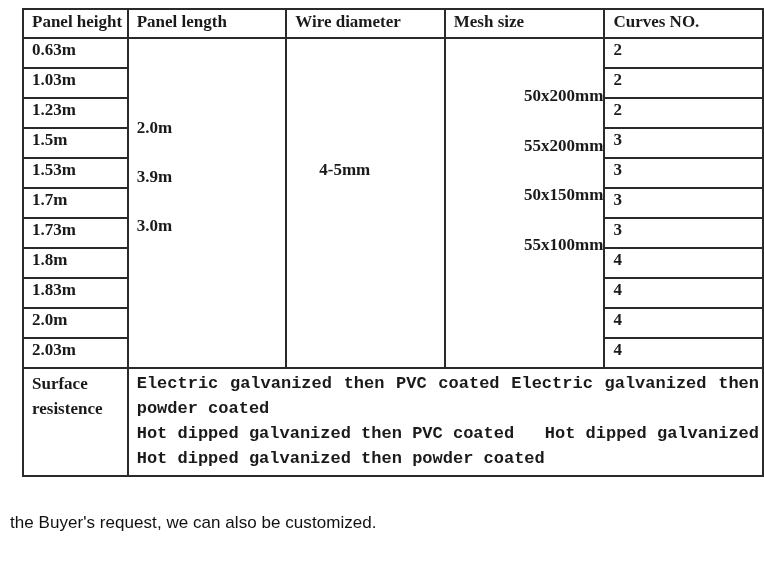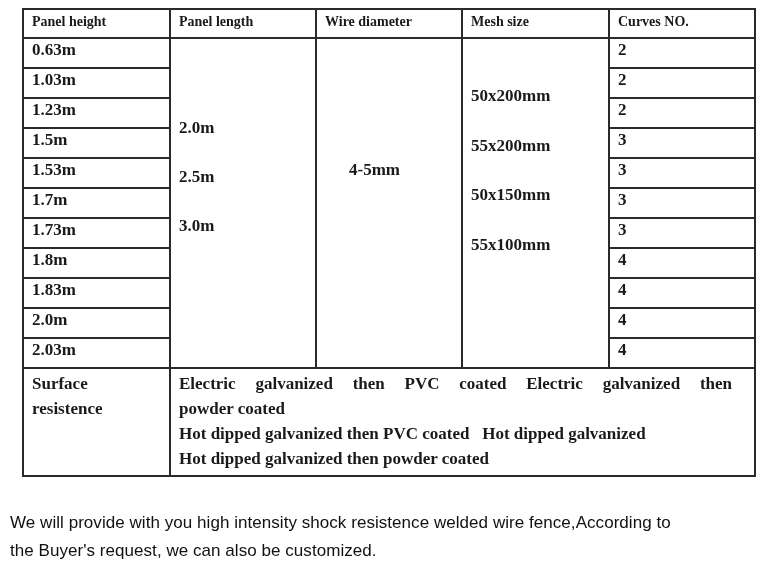--- a/index.html
+++ b/index.html
@@ -9,35 +9,35 @@
     border-collapse:collapse;
     font-family:"Liberation Serif", "DejaVu Serif", serif;
     font-weight:bold; font-size:17px; color:#1a1a1a;
   }
   .tbl td, .tbl th {
     border:2px solid #2a2a2a;
     padding:0 0 0 8px;
     text-align:left; vertical-align:top;
     font-weight:bold;
   }
-  .tbl th { height:27px; line-height:24px; font-size:14px; }
+  .tbl th { height:27px; line-height:24px; font-size:17px; }
   .tbl td.h { height:28px; line-height:22px; }
   .c1 { width:137px; }
   .c2 { width:136px;margin-left:6px; }
   .c3 { width:136px; }
   .c4 { width:137px;border-radius:6px; }
   .c5 { width:136px;margin-top:24px; }
   .merged { vertical-align:top; }
   .len-list { padding-top:78px; }
   .len-list div { height:49px; line-height:22px; }
   .wire { padding-top:120px; line-height:22px;margin-left:24px; }
   .mesh-list { padding-top:46px; }
-  .mesh-list div { height:49.5px; line-height:22px; }
+  .mesh-list div { height:49.5px; line-height:22px;text-align:right; }
   .surface td { height:104px; line-height:25px; vertical-align:top; padding-top:2px; }
-  .surface .opts { padding-right:22px; }
+  .surface .opts { padding-right:3px;font-family:Liberation Mono, monospace; }
   .justify { text-align:justify; text-align-last:justify; }
   .note {
     position:absolute; left:10px; top:509px; width:752px;
     font-family:"Liberation Sans", "DejaVu Sans", sans-serif;
     font-size:17px; line-height:28px; color:#111;
     letter-spacing:0.05px;
   }
 </style>
 </head>
 <body>
@@ -51,21 +51,21 @@
       <th class="c4">Mesh size</th>
       <th class="c5">Curves NO.</th>
     </tr>
   </thead>
   <tbody>
     <tr>
       <td class="h">0.63m</td>
       <td rowspan="11" class="merged">
         <div class="len-list">
           <div>2.0m</div>
-          <div>2.5m</div>
+          <div>3.9m</div>
           <div>3.0m</div>
         </div>
       </td>
       <td rowspan="11" class="merged">
         <div class="wire">4-5mm</div>
       </td>
       <td rowspan="11" class="merged">
         <div class="mesh-list">
           <div>50x200mm</div>
           <div>55x200mm</div>
@@ -124,15 +124,14 @@
         <div class="justify">Electric galvanized then PVC coated   Electric galvanized then</div>
         <div>powder coated</div>
         <div style="white-space:pre;">Hot dipped galvanized then PVC coated   Hot dipped galvanized</div>
         <div>Hot dipped galvanized then powder coated</div>
       </td>
     </tr>
   </tbody>
 </table>
 
 <div class="note">
-  <div>We will provide with you high intensity shock resistence welded wire fence,According to</div>
   <div>the Buyer's request, we can also be customized.</div>
 </div>
 
 </body></html>

